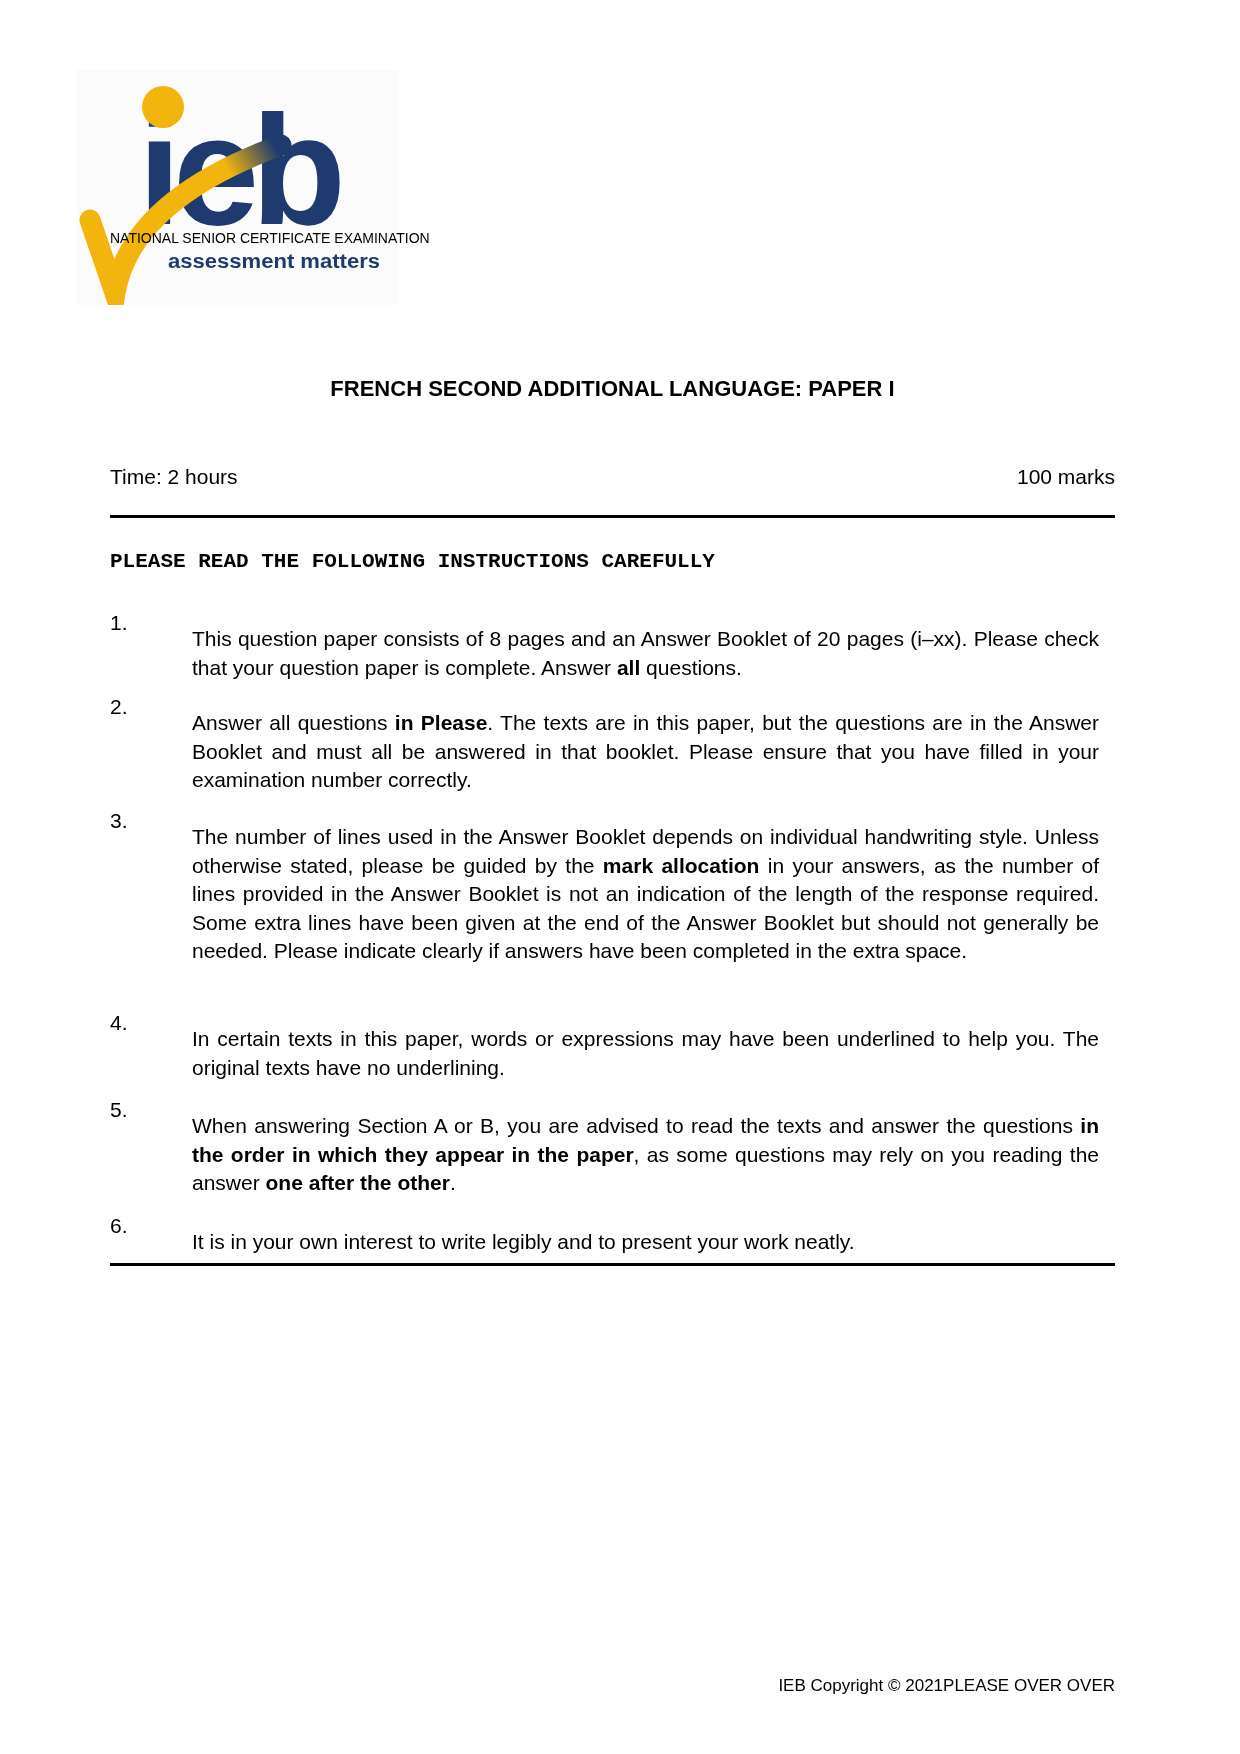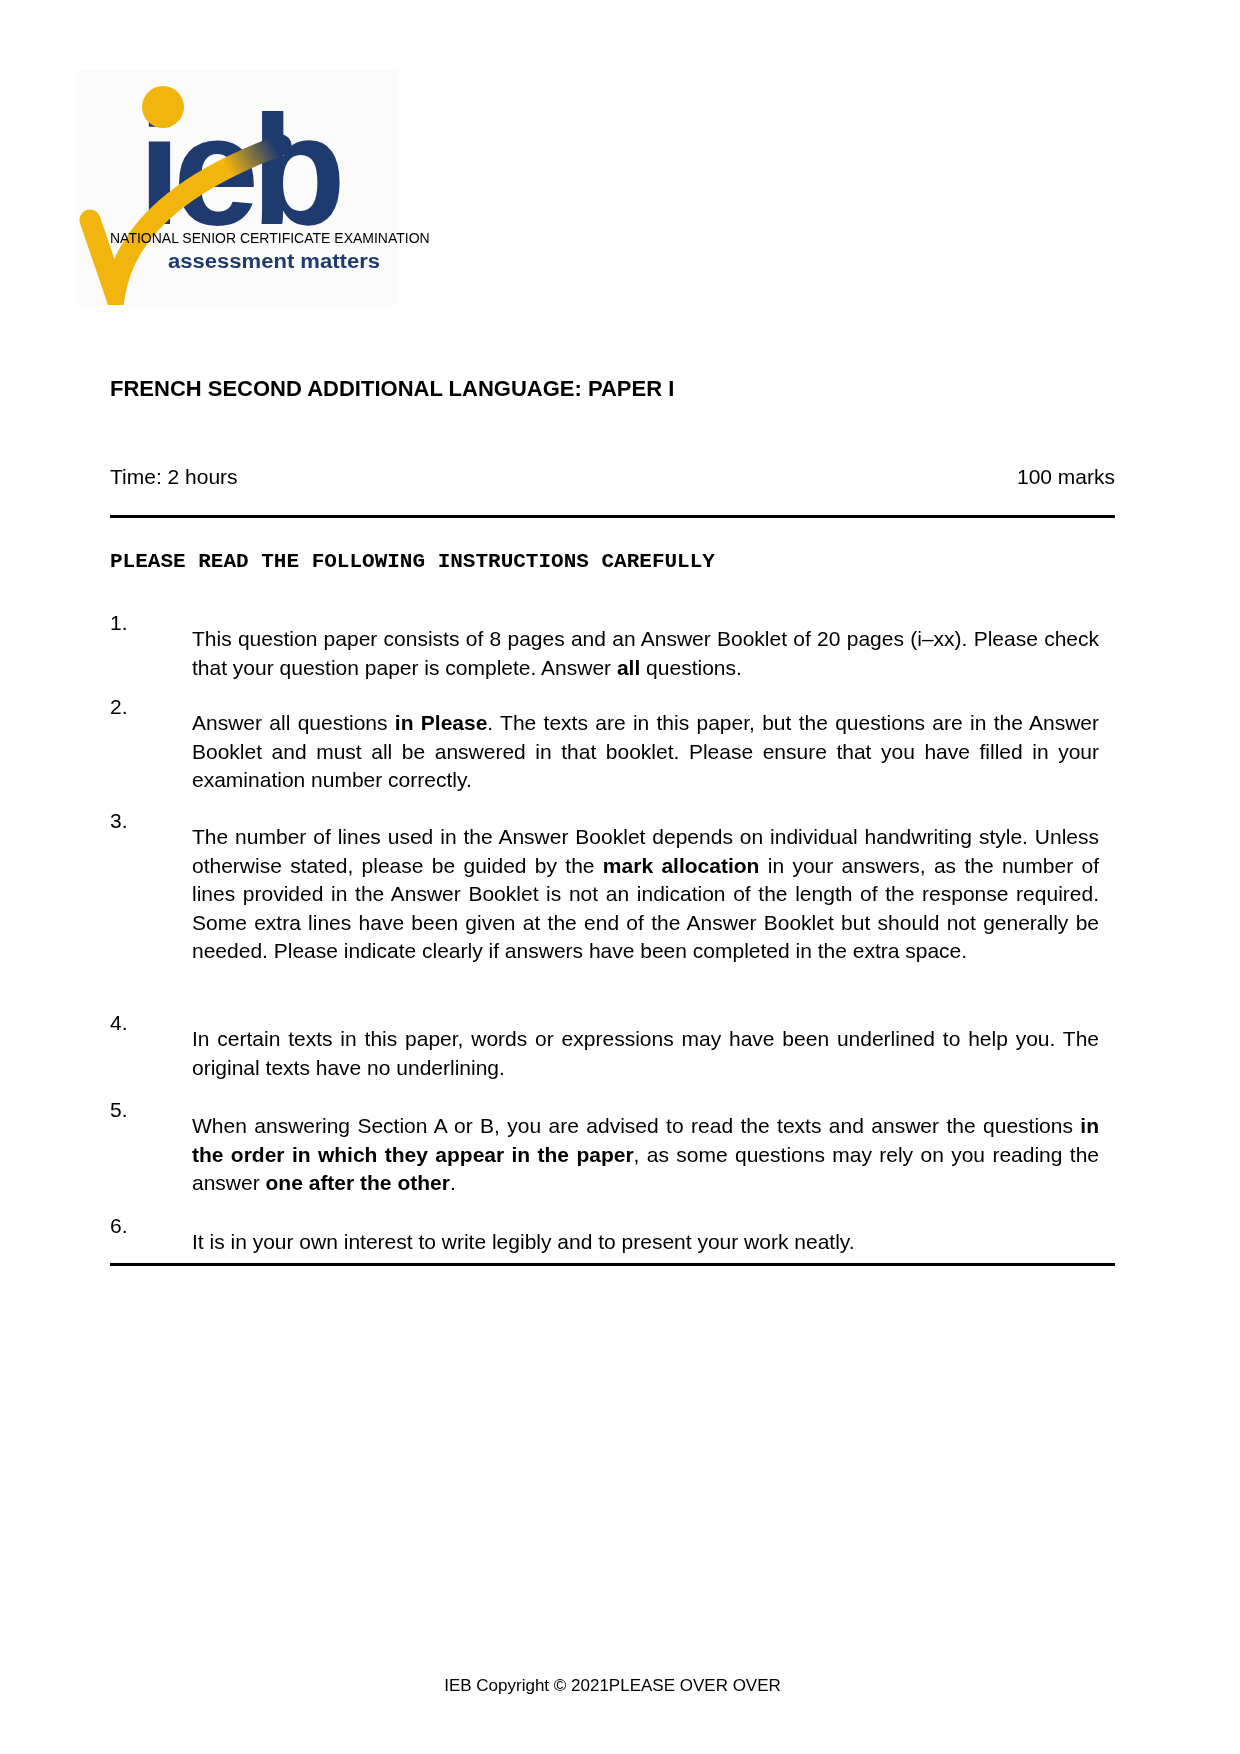--- a/index.html
+++ b/index.html
@@ -15,21 +15,21 @@
   .abs { position: absolute; left: 110px; width: 1005px; }
 
   
   .logo-wrap { position: absolute; left: 76px; top: 70px; width: 322px; height: 235px; background: #fbfbfb; }
   .navy-fill { fill: #1e3a6e; }
 
   
   .masthead { top: 224px; text-align: left; font-size: 14px; line-height: 28px; }
 
   
-  .paper-title { top: 375px; text-align: left; font-size: 22px; font-weight: bold; line-height: 28px; }
+  .paper-title { top: 375px; text-align: center; font-size: 22px; font-weight: bold; line-height: 28px; }
 
   
   .meta-row { top: 463px; display: flex; justify-content: space-between; font-size: 21px; line-height: 28px; }
 
   
   .rule { height: 0; border-top: 3px solid #000; }
   .rule-1 { top: 515px; }
   .rule-2 { top: 1263px; }
 
   
@@ -39,21 +39,21 @@
   .item .body { flex: 1; margin: 16px; text-align: justify; }
   .b { font-weight: bold; }
   .item-1 { top: 609px; }
   .item-2 { top: 693px; }
   .item-3 { top: 807px; }
   .item-4 { top: 1009px; }
   .item-5 { top: 1096px; }
   .item-6 { top: 1212px; }
 
   
-  .footer { top: 1676px; display: flex; justify-content: center; font-size: 17px; line-height: 20px; }
+  .footer { top: 1676px; display: flex; justify-content: flex-end; font-size: 17px; line-height: 20px; }
 </style>
 </head>
 <body>
 
 <div class="page">
 
   <div class="logo-wrap">
     <svg width="322" height="235" viewBox="0 0 322 235" xmlns="http://www.w3.org/2000/svg">
       <defs>
         <linearGradient id="swooshGrad" gradientUnits="userSpaceOnUse" x1="130" y1="118" x2="200" y2="78">

